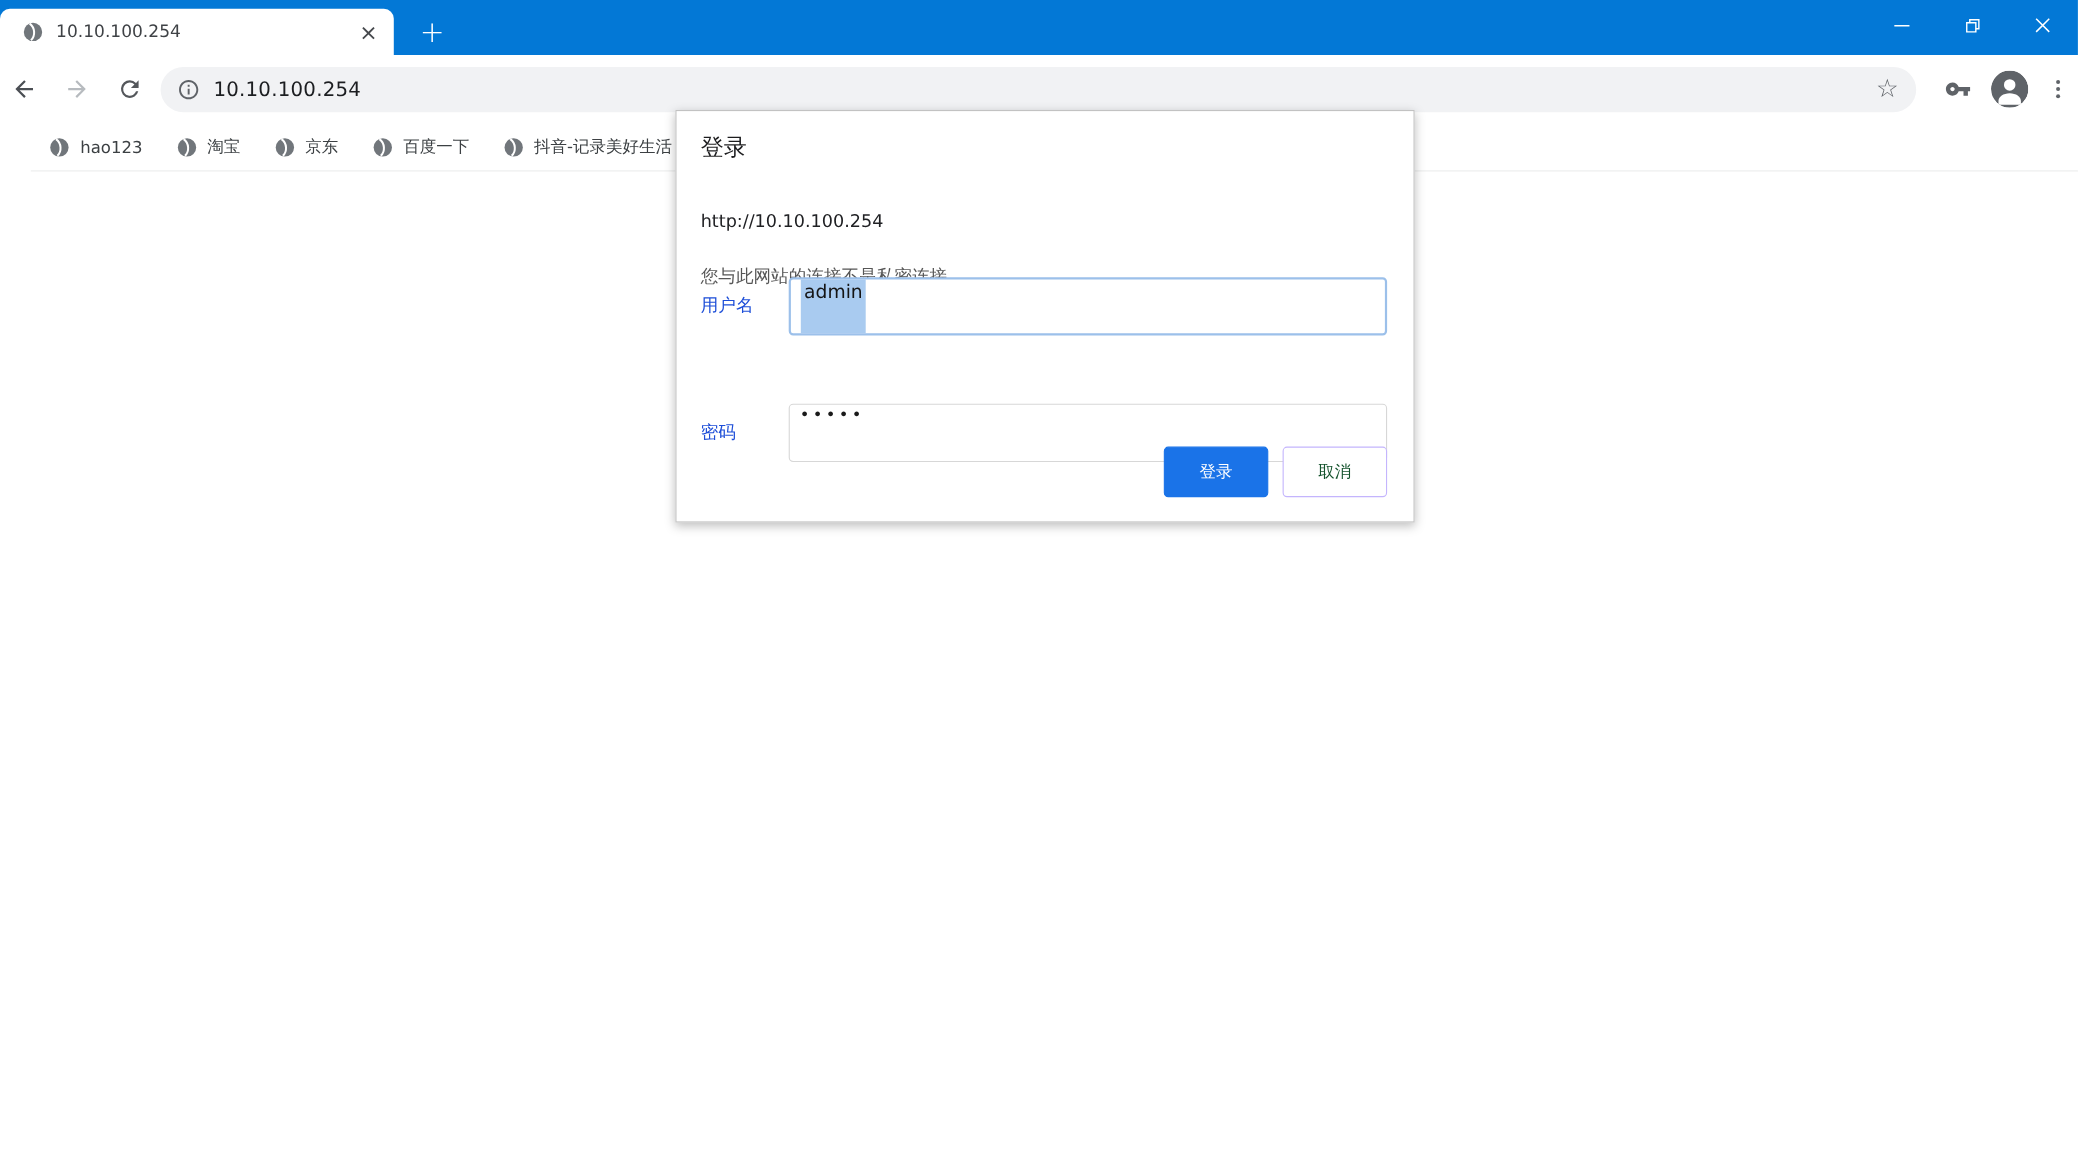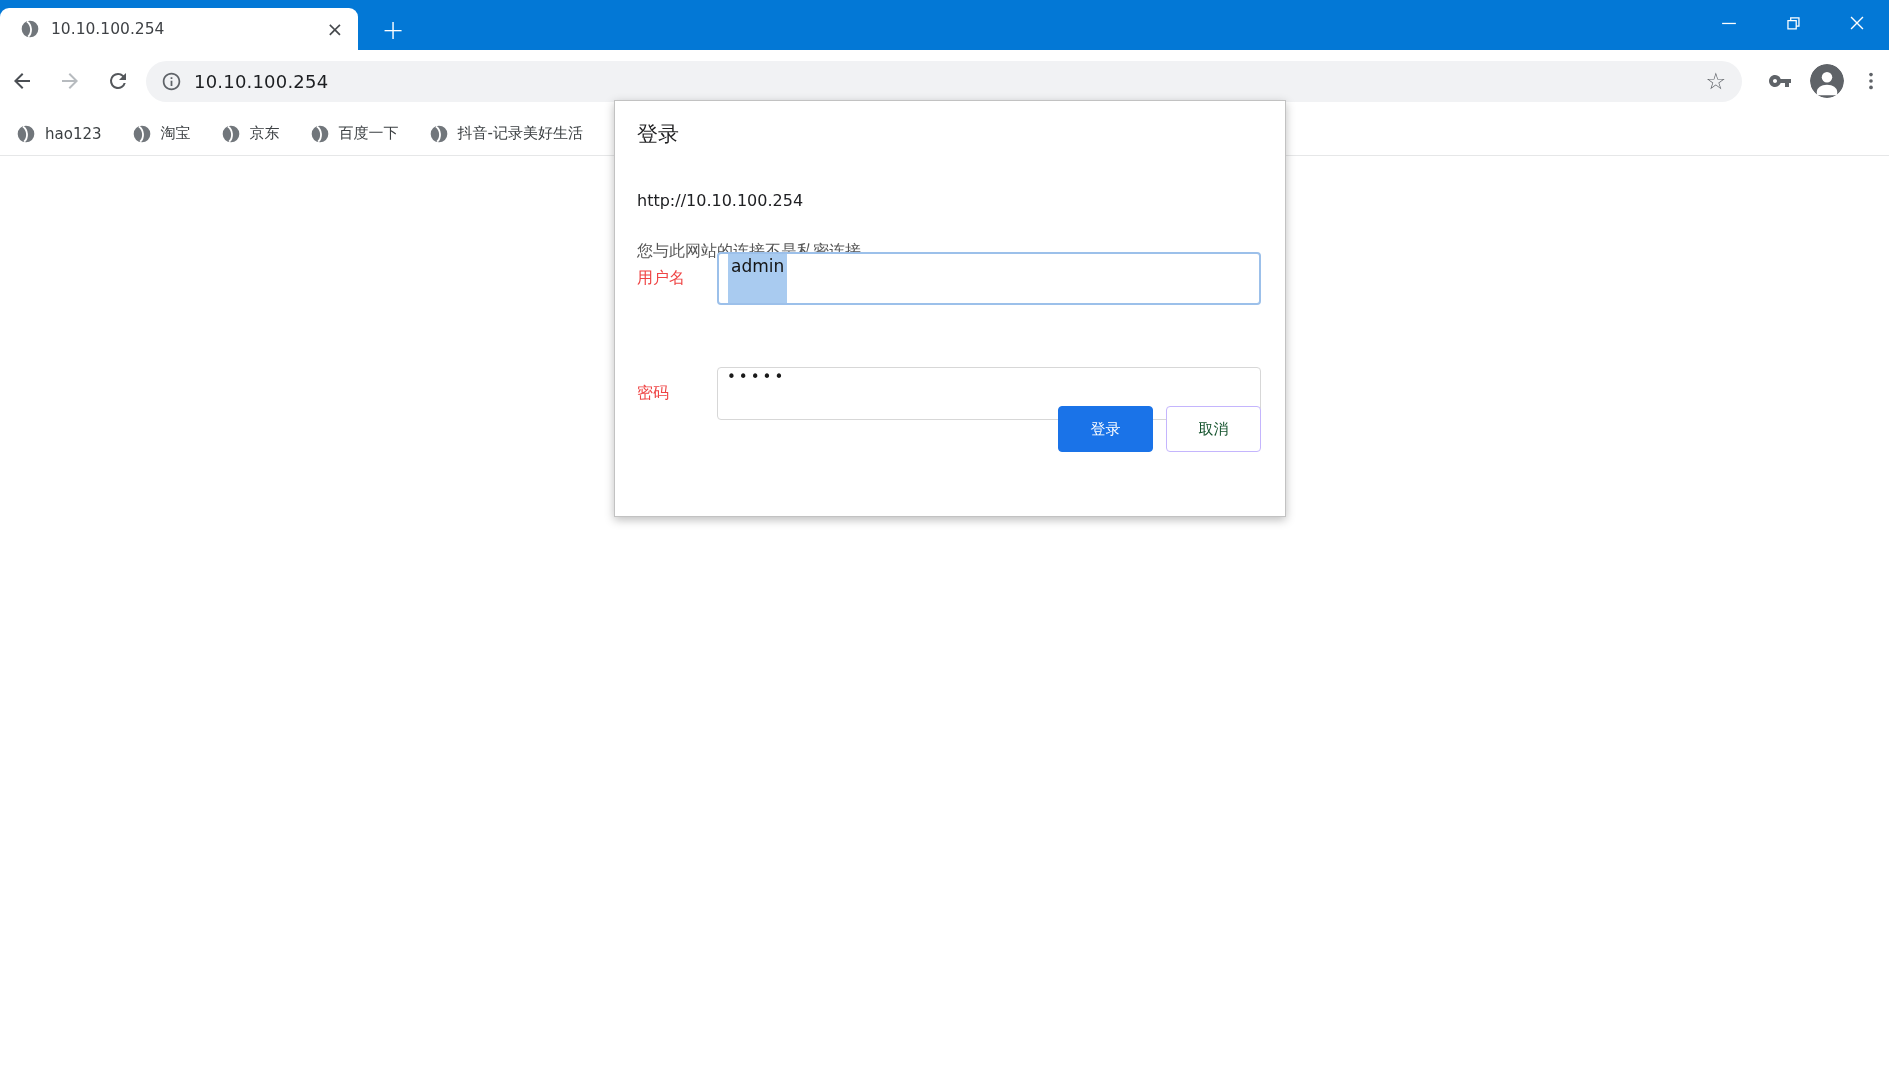--- a/index.html
+++ b/index.html
@@ -37,42 +37,42 @@
   .url { font-size:18px; color:#1c1e21; margin-left:12px; letter-spacing:.2px; }
   .spacer { flex:1; }
   .star { font-size:23px; color:#5f6368; line-height:1; padding:0 6px; }
   .avatar { width:34px; height:34px; border-radius:50%; overflow:hidden;
             margin:0 9px 0 10px; flex:0 0 auto; }
   .dotsbtn { width:36px; height:40px; display:flex; align-items:center;
              justify-content:center; flex:0 0 auto; }
 
   
   .bookmarks { height:44px; background:#fff; border-bottom:1px solid #e6e7e8;
-               display:flex; align-items:center; padding-left:16px; gap:30px; }
+               display:flex; align-items:center; padding-left:16px; gap:30px;margin-left:28px; }
   .bm-item { display:flex; align-items:center; gap:9px; font-size:15px;
              color:#3c4043; white-space:nowrap; }
 
   
   .page { position:relative; height:912px; background:#fff; }
 
   
-  .dialog { position:absolute; left:614px; top:100px; width:672px; height:417px;
+  .dialog { position:absolute; left:614px; top:100px; width:672px; height:375px;
             background:#fff; border:1px solid #c2c2c2; z-index:20;
             box-shadow:0 3px 9px rgba(0,0,0,.26); }
   .dlg-title { position:absolute; left:22px; top:19px; font-size:21px;
                color:#1d1d1f; }
   .dlg-site { position:absolute; left:22px; top:90px; font-size:16px;
               color:#202124; }
   .dlg-warning { position:absolute; left:22px; top:104px; font-size:16px;
                  color:#565656;margin-top:36px; }
   .dlg-row { position:absolute; left:22px; right:24px; height:53px;
              display:flex; align-items:center; }
   .row-user { top:151px; }
   .row-pass { top:230px;margin-top:36px; }
-  .dlg-label { width:80px; flex:0 0 auto; font-size:16px; color:#ef4444; }
+  .dlg-label { width:80px; flex:0 0 auto; font-size:16px; color:#1d4ed8; }
   .input { flex:1; height:53px; border-radius:4px; background:#fff;
            display:flex; padding-left:9px; }
   .input.focused { border:2px solid #9cc0ea; }
   .input.plain { border:1px solid #d7d7d7; }
   .sel { font-size:17px; color:#141414; background:#a9cbf0; padding:2px 3px; }
   .dots { font-size:15px; color:#1a1a1a; letter-spacing:3px; }
   .dlg-buttons { position:absolute; top:305px; right:24px; display:flex;
                  gap:13px; }
   .btn { width:95px; height:46px; border-radius:4px; font-size:15px;
          font-family:inherit; display:flex; align-items:center;

